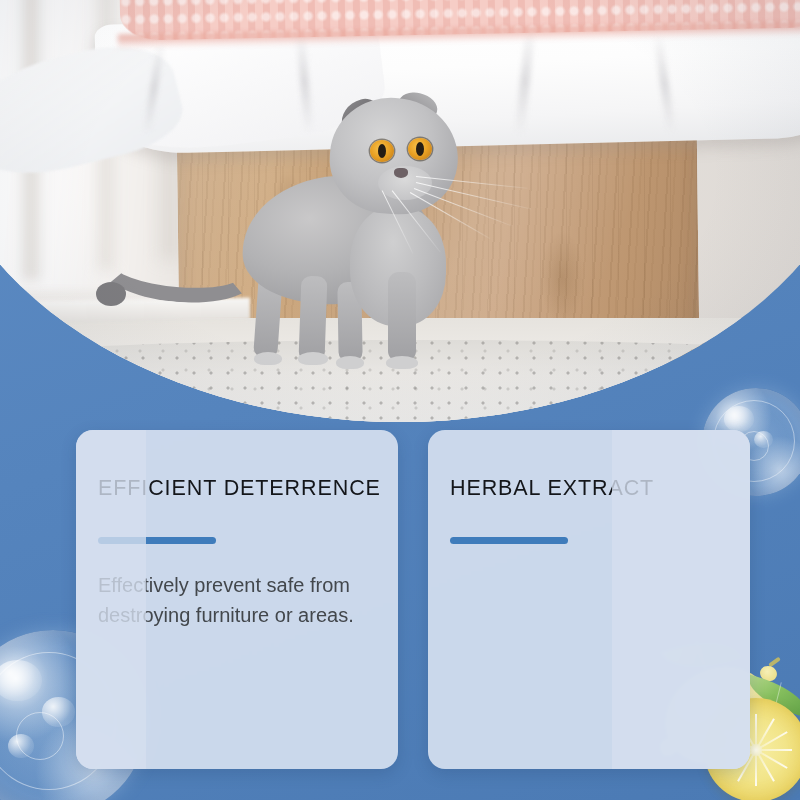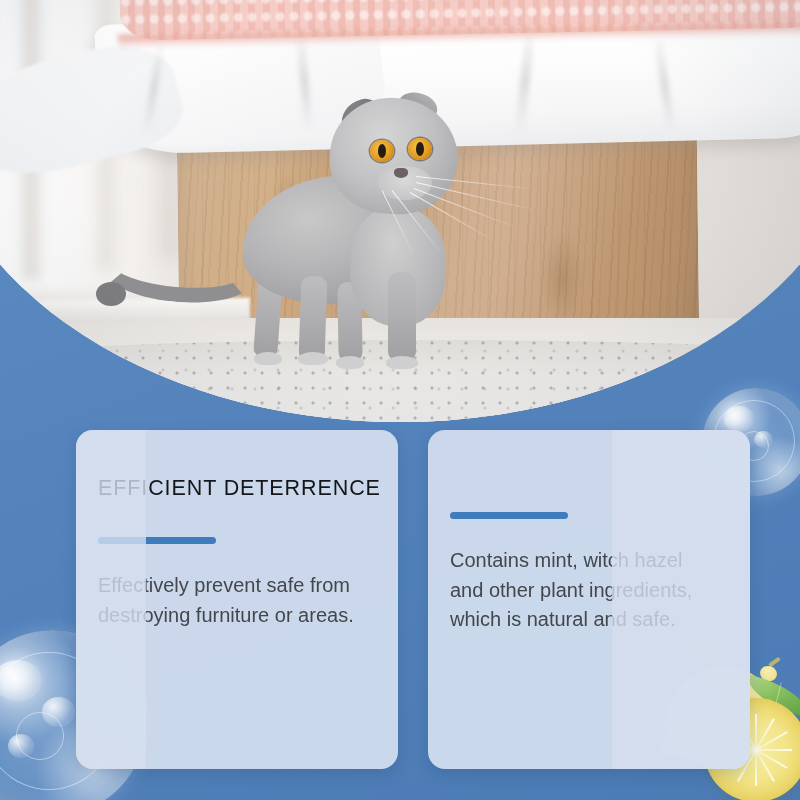--- a/index.html
+++ b/index.html
@@ -507,22 +507,22 @@
 
   <div class="cards">
 
     <div class="card card-left">
       <div class="card-title">EFFICIENT DETERRENCE</div>
       <div class="card-rule"></div>
       <div class="card-body">Effectively prevent safe from destroying furniture or areas.</div>
     </div>
 
     <div class="card card-right">
+      <div class="card-title">HERBAL EXTRACT</div>
       <div class="card-rule"></div>
-      <div class="card-body">Contains mint, witch hazel and other plant ingredients, which is natural and safe.</div>
     </div>
 
   </div>
 
   <div class="overlay-tint tint-left"></div>
   <div class="overlay-tint tint-right"></div>
 
 </div>
 
 </body></html>

